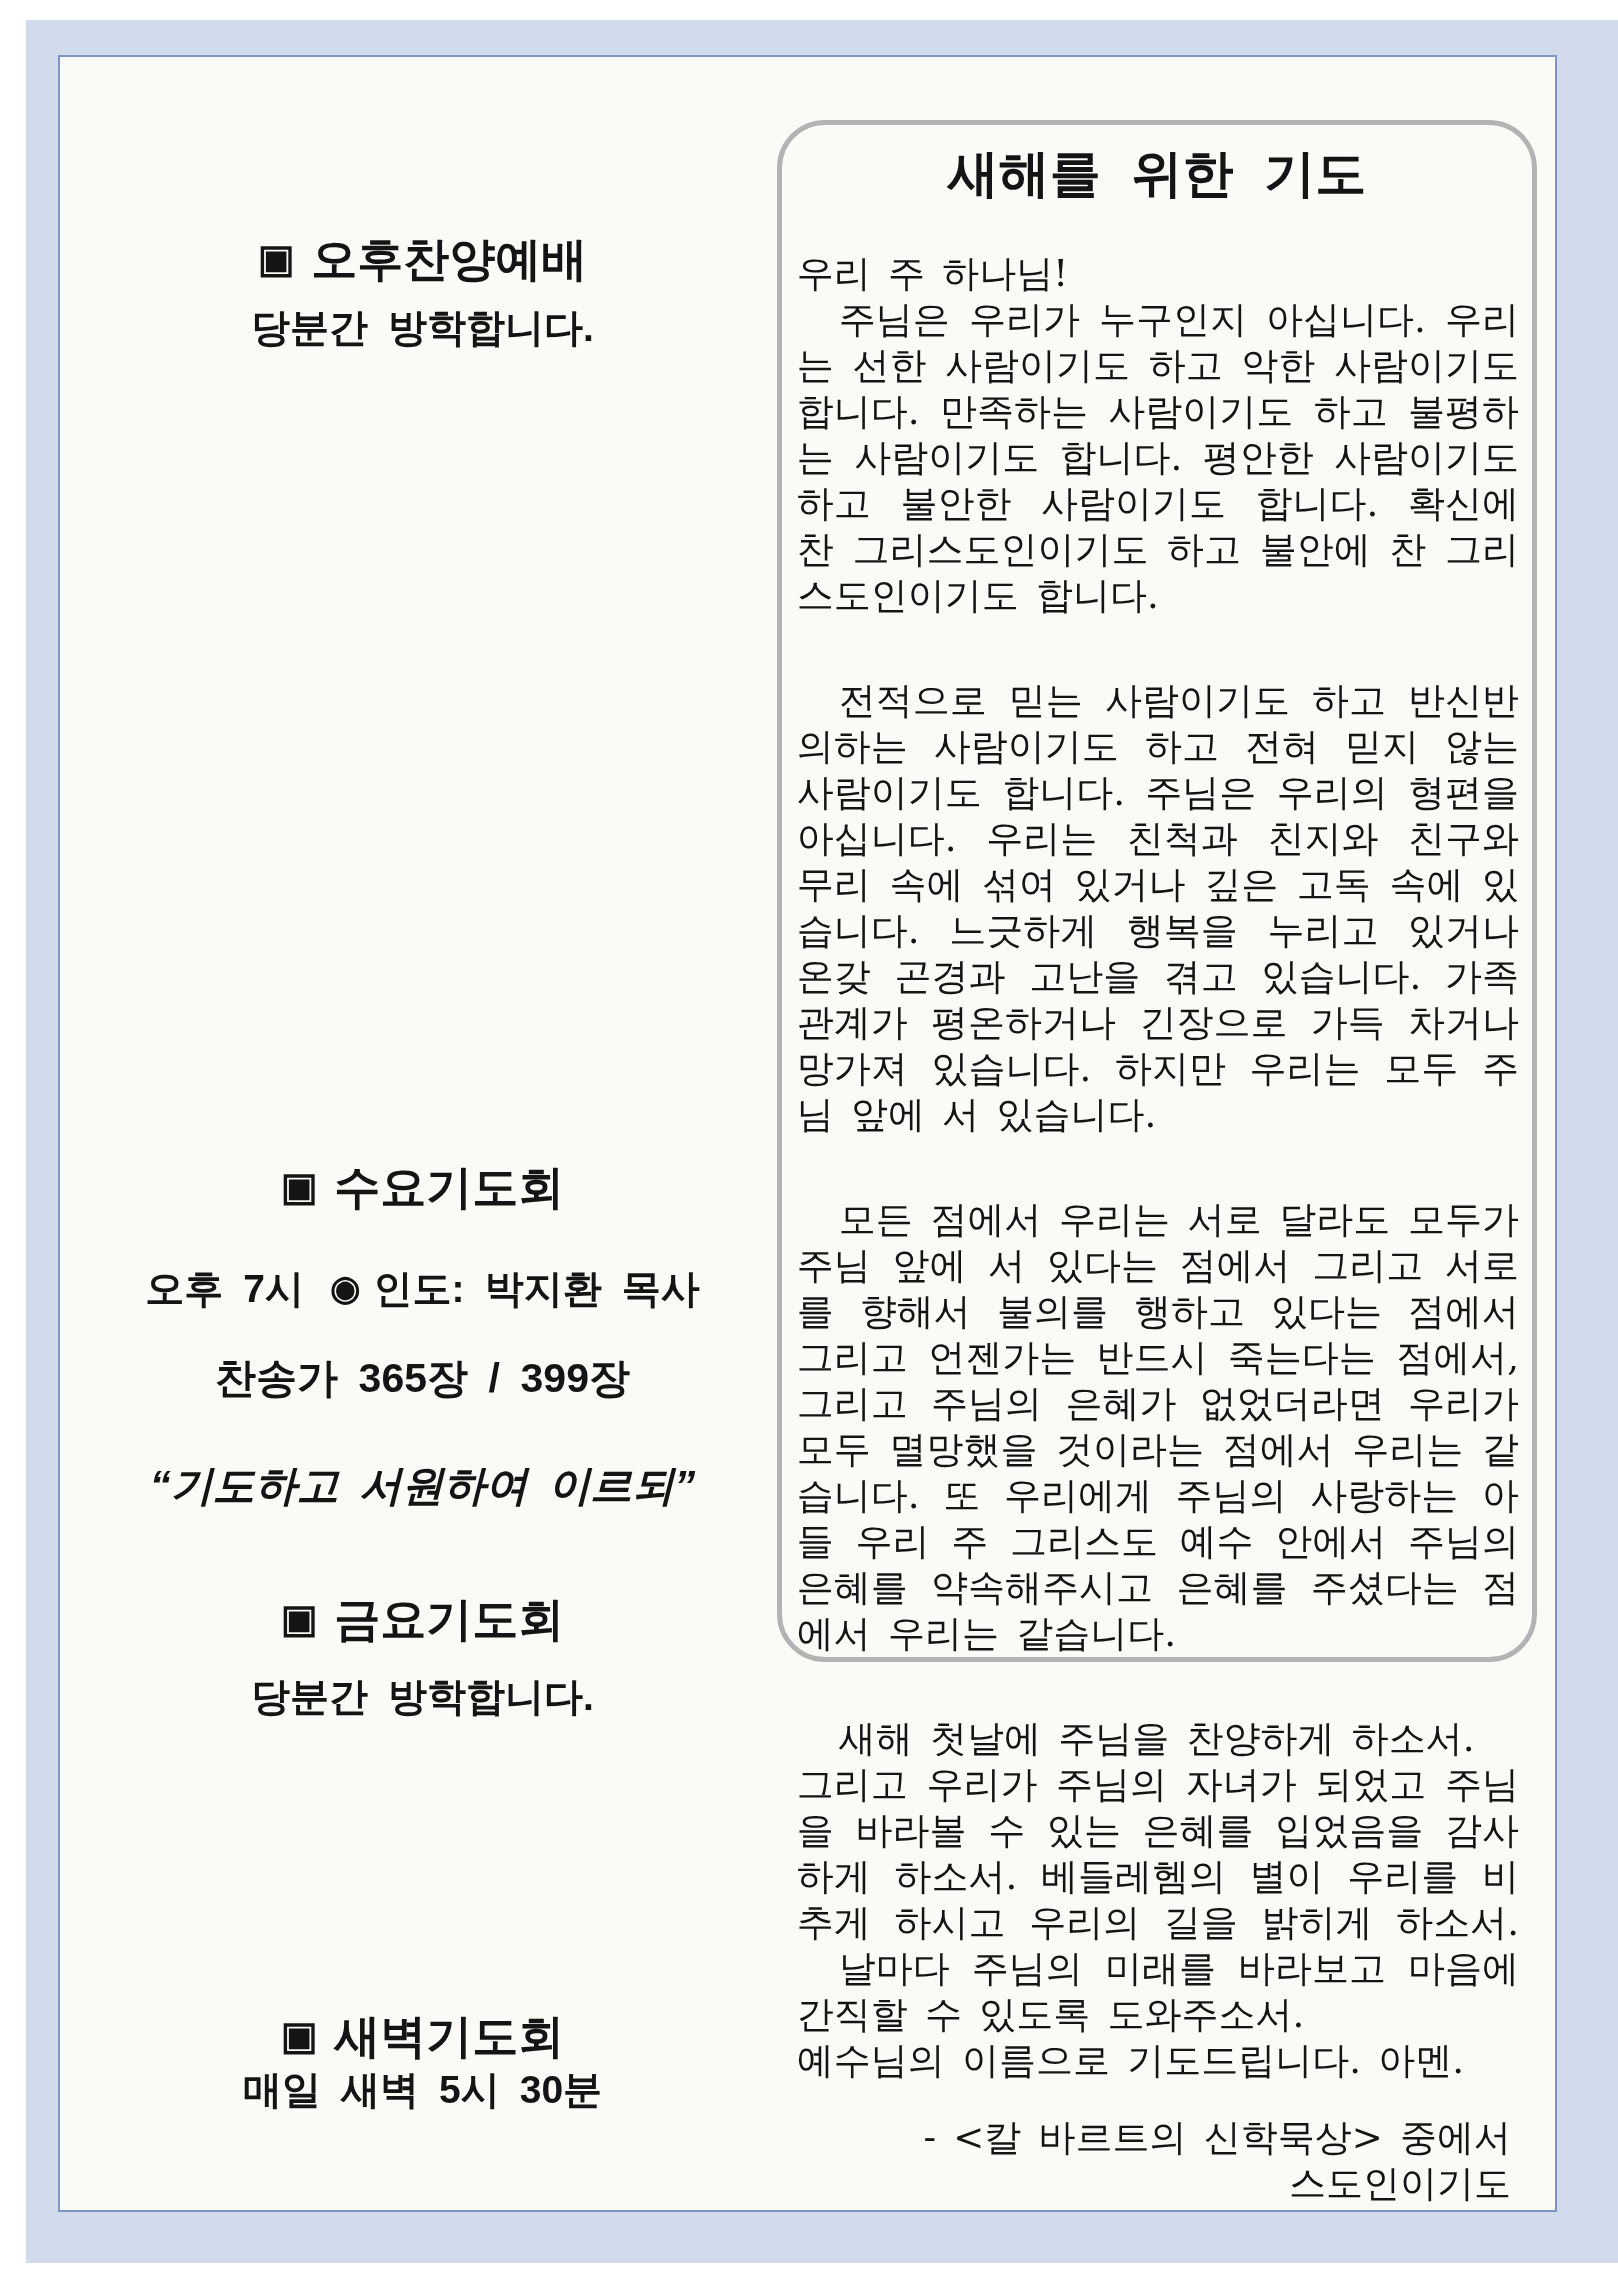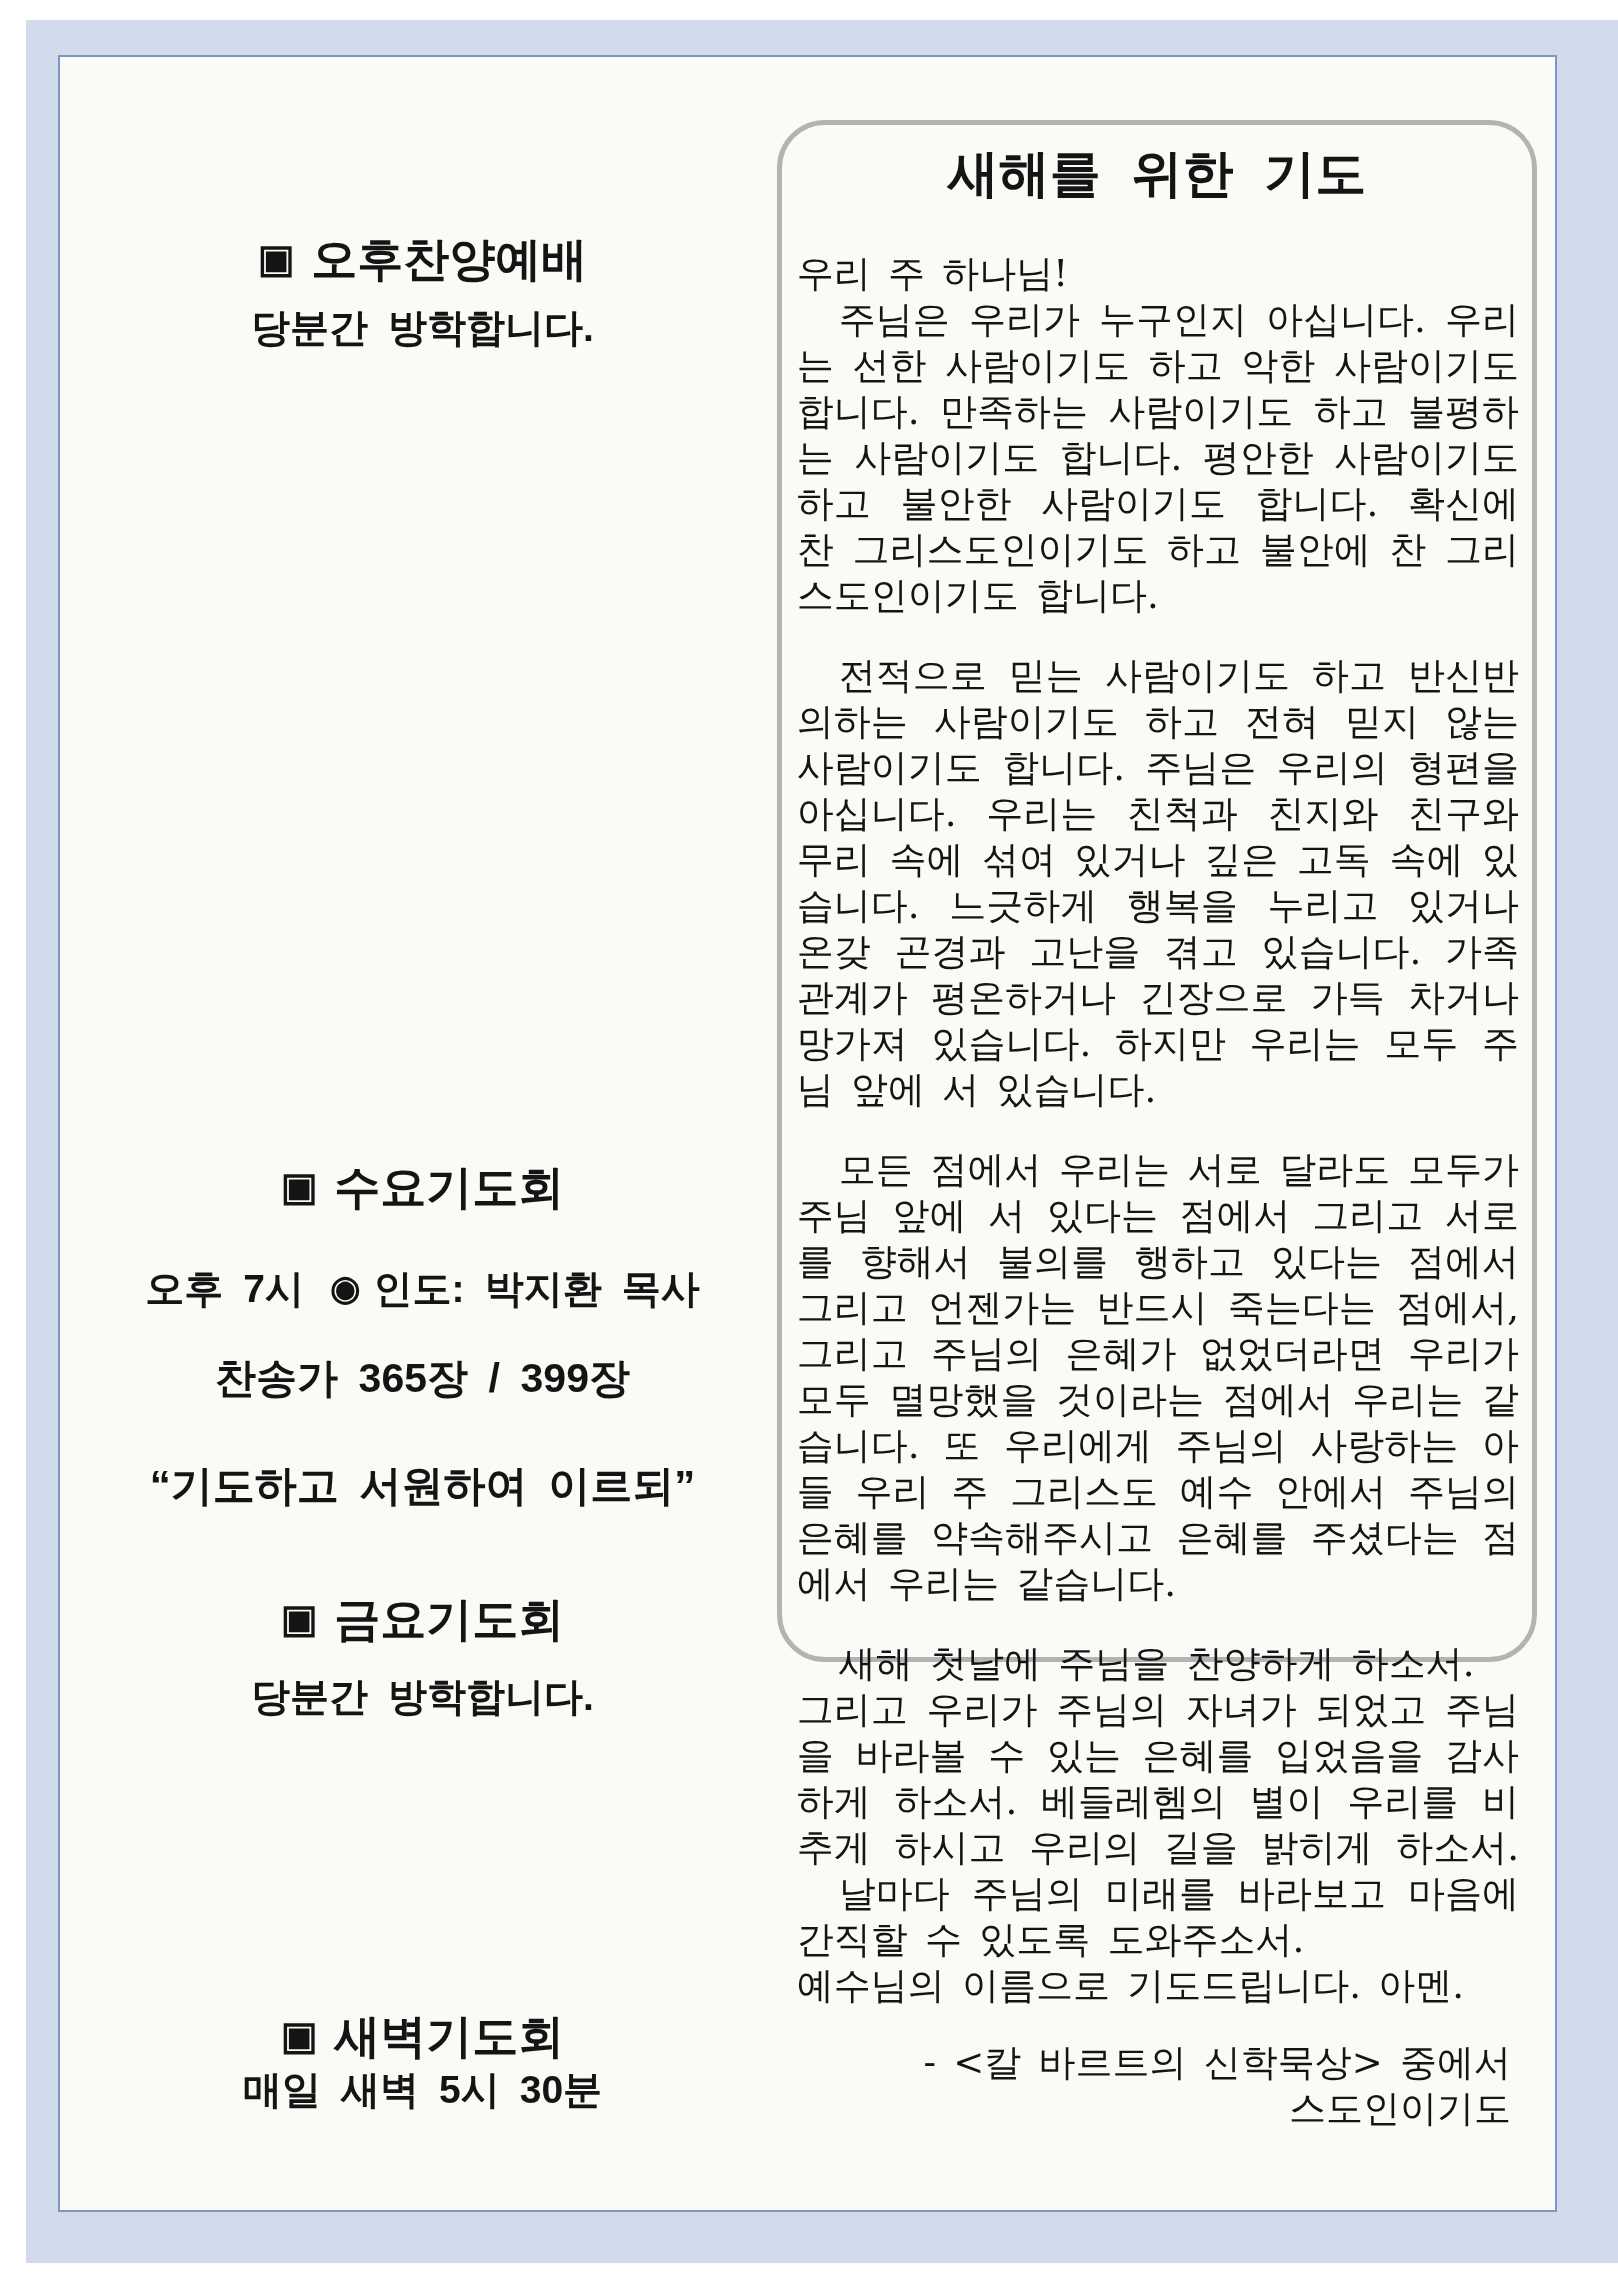--- a/index.html
+++ b/index.html
@@ -43,21 +43,21 @@
     display:inline-block;font-size:39px;margin-right:16.6px;
     transform:translateY(-2.8px);
   }
   .note{font-size:39px;}
   .time-line{font-size:39px;}
   .time-line .fisheye{
     display:inline-block;font-size:35px;margin:0 13px 0 26px;
     transform:translateY(-1.8px);
   }
   .hymn{font-size:41px;}
-  .verse{font-size:42px;}
+  .verse{font-size:42px;font-style:italic;}
   .top-h1{top:172px;} .top-s1{top:244px;}
   .top-h2{top:1100px;} .top-t2{top:1205px;} .top-hy2{top:1294px;} .top-q2{top:1401px;}
   .top-h3{top:1532px;} .top-s3{top:1613px;}
   .top-h4{top:1949px;} .top-s4{top:2006px;}
   
   .prayer-box{
     position:absolute;left:717px;top:63px;width:760px;height:1542px;
     border:5.5px solid var(--box-border);
     border-radius:48px;
     background:var(--paper);
@@ -67,21 +67,21 @@
     margin-top:14.8px;
     text-align:center;
     font-size:51px;font-weight:700;
     word-spacing:13px;
   }
   .prayer-body{
     margin:42px 13px 0 14.8px;
     font-size:37px;line-height:46px;
     word-spacing:5.5px;
   }
-  .prayer-paragraph + .prayer-paragraph{margin-top:34px;}
+  .prayer-paragraph + .prayer-paragraph{margin-top:59px;}
   .pline{text-align:left;}
   .pline.just{text-align:justify;text-align-last:justify;}
   .pline.ind{text-indent:42px;}
   .attribution{
     margin-top:31px;padding-right:21px;
     text-align:right;
     font-size:37px;line-height:46px;
     word-spacing:5.5px;
   }
 </style>

